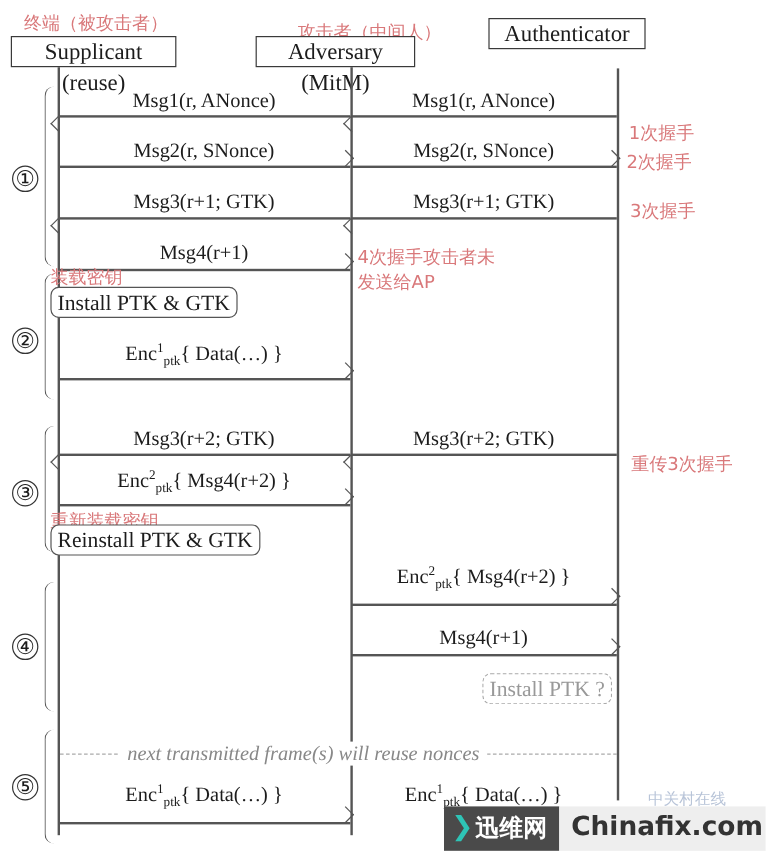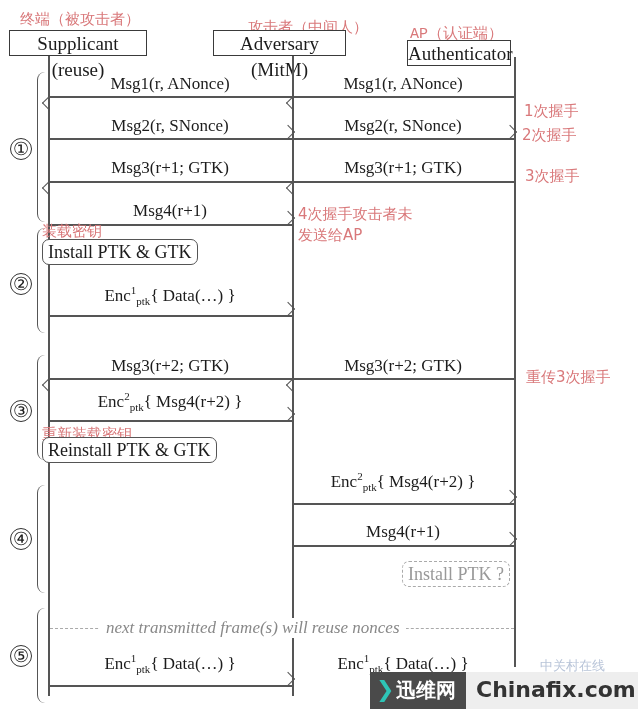--- a/index.html
+++ b/index.html
@@ -28,21 +28,21 @@
 </style>
 </head>
 <body>
 
 <div class="cn" style="left:20px;top:10px;">终端（被攻击者）</div>
 <div class="cn" style="left:228px;top:18px;margin-left:20px;">攻击者（中间人）</div>
 <div class="cn" style="left:410px;top:24px;font-family:Liberation Mono, monospace;">AP（认证端）</div>
 
 <div class="actor" style="left:9px;top:30px;width:138px;">Supplicant (reuse)</div>
 <div class="actor" style="left:213px;top:30px;width:133px;">Adversary (MitM)</div>
-<div class="actor" style="left:407px;top:40px;width:104px;">Authenticator</div>
+<div class="actor" style="left:407px;top:15px;width:131px;">Authenticator</div>
 
 <div class="lifeline" style="left:48px;top:56px;height:640px;"></div>
 <div class="lifeline" style="left:292px;top:56px;height:640px;"></div>
 <div class="lifeline" style="left:514px;top:57px;height:610px;"></div>
 
 <div class="step" style="left:10px;top:138px;">①</div>
 <div class="brace" style="left:37px;top:72px;height:150px;"></div>
 <div class="step" style="left:10px;top:273px;">②</div>
 <div class="brace" style="left:37px;top:228px;height:105px;"></div>
 <div class="step" style="left:10px;top:400px;">③</div>
@@ -80,21 +80,21 @@
 <div class="box" style="left:42px;top:239px;">Install PTK &amp; GTK</div>
 <div class="msg" style="left:48px;width:244px;top:284px;">
   <span class="enc"><span>Enc</span><sup>1</sup><sub>ptk</sub></span><span>{ Data(…) }</span>
 </div>
 <div class="line arrow-r" style="left:49px;width:243px;top:315px;"></div>
 
 <div class="msg" style="left:48px;width:244px;top:356px;">Msg3(r+2; GTK)</div>
 <div class="line arrow-l" style="left:49px;width:243px;top:378px;"></div>
 <div class="msg" style="left:292px;width:222px;top:356px;">Msg3(r+2; GTK)</div>
 <div class="line arrow-l" style="left:293px;width:221px;top:378px;"></div>
-<div class="cn" style="left:526px;top:368px;">重传3次握手</div>
+<div class="cn" style="left:526px;top:378px;">重传3次握手</div>
 
 <div class="msg" style="left:48px;width:244px;top:390px;">
   <span class="enc"><span>Enc</span><sup>2</sup><sub>ptk</sub></span><span>{ Msg4(r+2) }</span>
 </div>
 <div class="line arrow-r" style="left:49px;width:243px;top:420px;"></div>
 <div class="cn" style="left:42px;top:425px;">重新装载密钥</div>
 <div class="box" style="left:42px;top:437px;">Reinstall PTK &amp; GTK</div>
 
 <div class="msg" style="left:292px;width:222px;top:470px;">
   <span class="enc"><span>Enc</span><sup>2</sup><sub>ptk</sub></span><span>{ Msg4(r+2) }</span>

